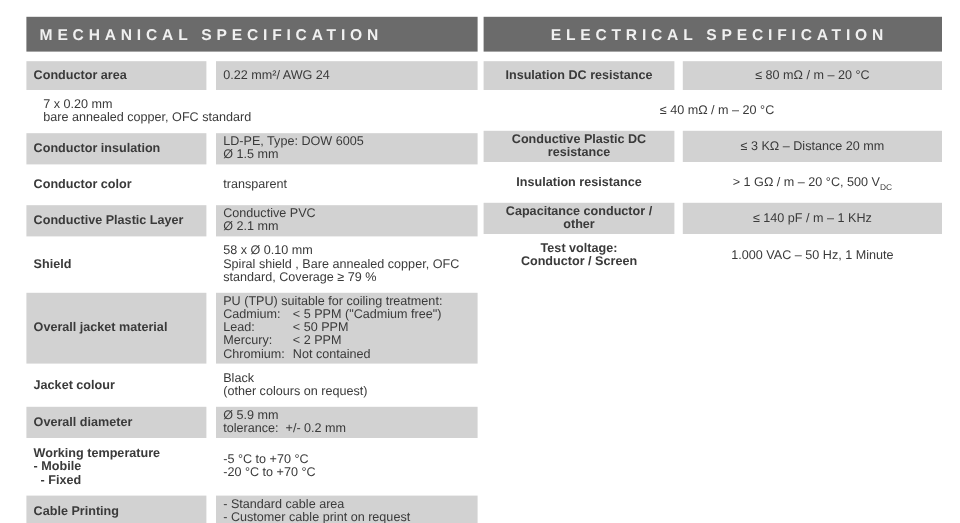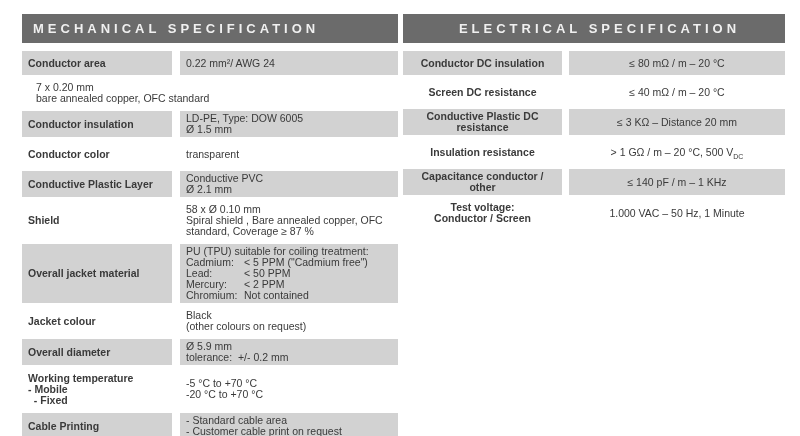--- a/index.html
+++ b/index.html
@@ -89,21 +89,21 @@
         </div>
       </div>
       <div class="row">
         <div class="cell lab">
           <span class="line">Shield</span>
         </div>
         <div class="gutter"></div>
         <div class="cell val">
           <span class="line">58 x Ø 0.10 mm</span>
           <span class="line">Spiral shield , Bare annealed copper, OFC</span>
-          <span class="line">standard, Coverage ≥ 87 %</span>
+          <span class="line">standard, Coverage ≥ 79 %</span>
         </div>
       </div>
       <div class="row shaded">
         <div class="cell lab">
           <span class="line">Overall jacket material</span>
         </div>
         <div class="gutter"></div>
         <div class="cell val">
           <span class="line">PU (TPU) suitable for coiling treatment:</span>
           <span class="line"><span class="tab">Cadmium:</span>&lt; 5 PPM ("Cadmium free")</span>
@@ -159,31 +159,28 @@
         </div>
       </div>
     </div>
 </section>
 
 <section class="spec-table" id="table-1">
   <div class="bar">ELECTRICAL SPECIFICATION</div>
   <div class="rows">
       <div class="row shaded">
         <div class="cell lab">
-          <span class="line">Conductor DC insulation</span>
+          <span class="line">Insulation DC resistance</span>
         </div>
         <div class="gutter"></div>
         <div class="cell val">
           <span class="line">≤ 80 mΩ / m – 20 °C</span>
         </div>
       </div>
       <div class="row">
-        <div class="cell lab">
-          <span class="line">Screen DC resistance</span>
-        </div>
         <div class="gutter"></div>
         <div class="cell val">
           <span class="line">≤ 40 mΩ / m – 20 °C</span>
         </div>
       </div>
       <div class="row shaded">
         <div class="cell lab">
           <span class="line">Conductive Plastic DC</span>
           <span class="line">resistance</span>
         </div>

